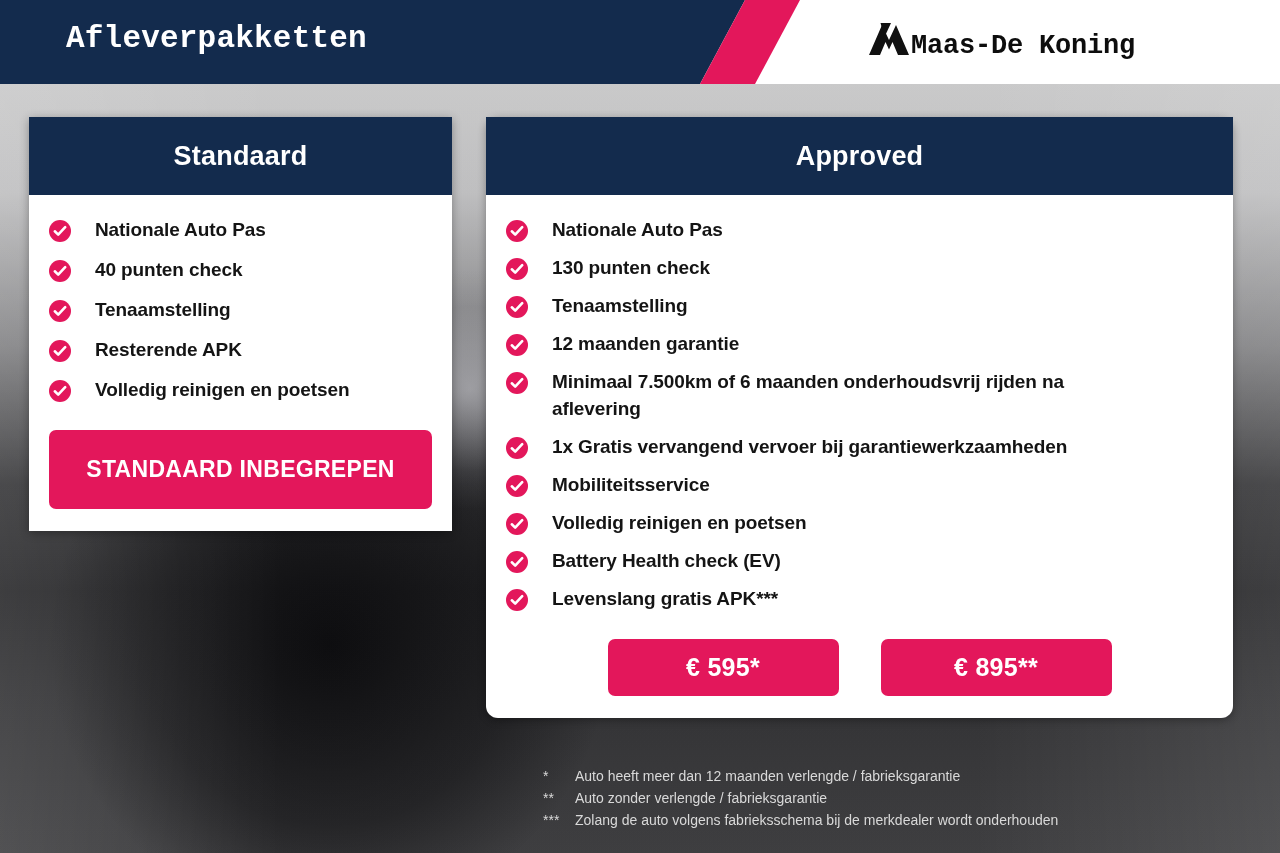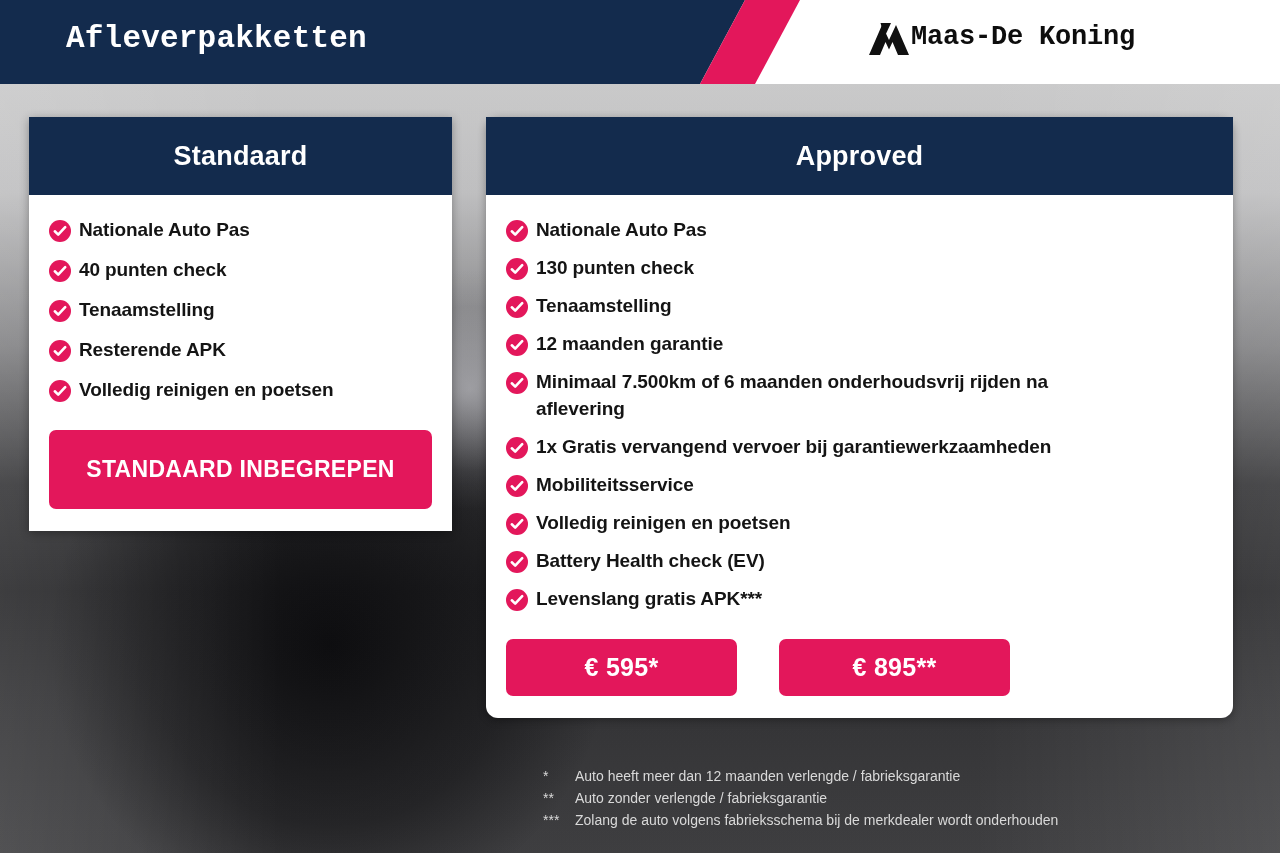--- a/index.html
+++ b/index.html
@@ -72,21 +72,21 @@
     color: #ffffff;
     font-size: 31px;
     font-weight: 700;
     letter-spacing: 0.2px;
   }
   .brand {
     position: absolute;
     right: 145px;
     top: 22px;
     display: flex;
-    align-items: flex-start;
+    align-items: flex-end;
   }
   .brand-mark { display: block; }
   .brand-name {
     color: #0d0d0d;
     font-size: 27px;
     font-weight: 700;
     letter-spacing: -0.2px;
     white-space: nowrap;
   }
 
@@ -113,21 +113,21 @@
     letter-spacing: 0.2px;
   }
 
   .card-body { padding: 22px 20px 22px 20px; }
 
   
   .feat-list { list-style: none; }
   .feat {
     display: flex;
     align-items: flex-start;
-    gap: 8px;
+    gap: 24px;
     margin-bottom: 12px;
   }
   .feat:last-child { margin-bottom: 0; }
   .feat-label {
     color: #141414;
     font-size: 19px;
     font-weight: 700;
     line-height: 1.42;
     letter-spacing: -0.1px;
   }
@@ -156,21 +156,21 @@
   .btn-standard {
     display: block;
     width: 100%;
     margin-top: 26px;
     padding: 26px 0;
     font-size: 23px;
     letter-spacing: 0.3px;
   }
   .price-row {
     display: flex;
-    justify-content: flex-start;
+    justify-content: center;
     gap: 42px;
     margin-top: 26px;
   }
   .btn-price {
     width: 231px;
     padding: 14px 0;
     font-size: 25px;
     letter-spacing: 0.3px;
   }
 

